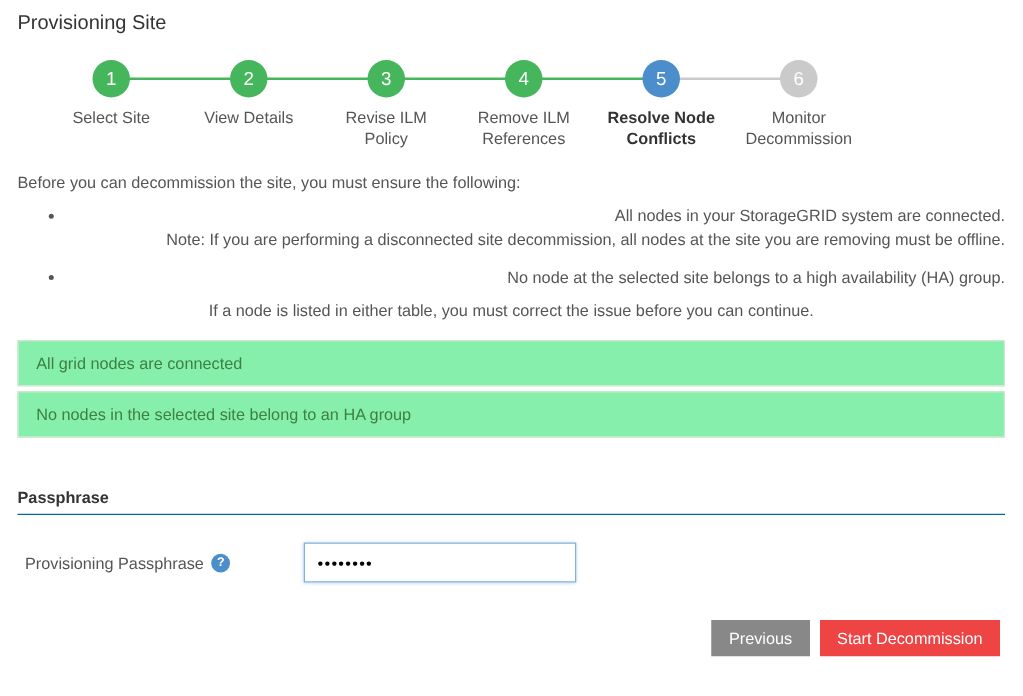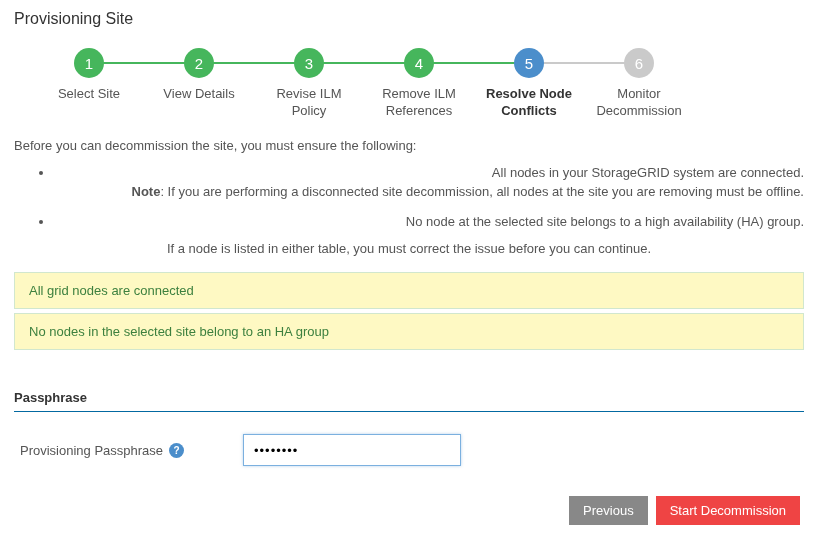--- a/index.html
+++ b/index.html
@@ -93,30 +93,30 @@
       margin-bottom: 10px;
     }
     .bullet-list li {
       font-size: 13px;
       color: #555;
       margin-bottom: 10px;
       line-height: 1.5;
       text-align: right;
     }
     .bullet-list li .note-label {
-      font-weight: bold;
+      font-weight: normal;
     }
     .info-text {
       font-size: 13px;
       color: #555;
       margin-bottom: 16px;
       text-align: center;
     }
     .success-banner {
-      background: #fef9c3;
+      background: #86efac;
       border: 1px solid #d1e7ce;
       color: #3d803f;
       padding: 10px 14px;
       font-size: 13px;
       margin-bottom: 4px;
     }
     .section-header {
       font-weight: bold;
       font-size: 13px;
       color: #333;

